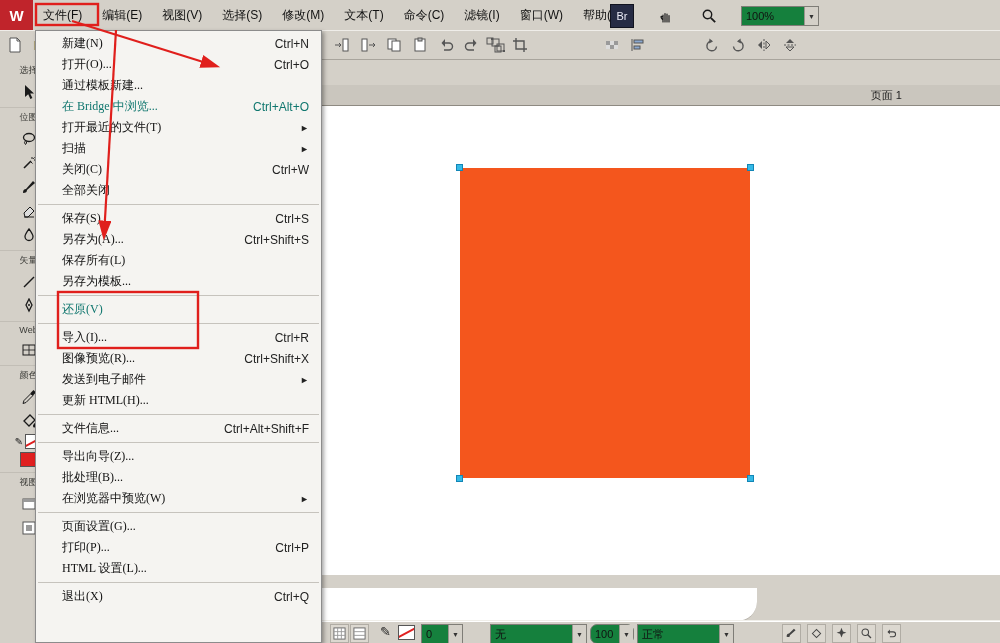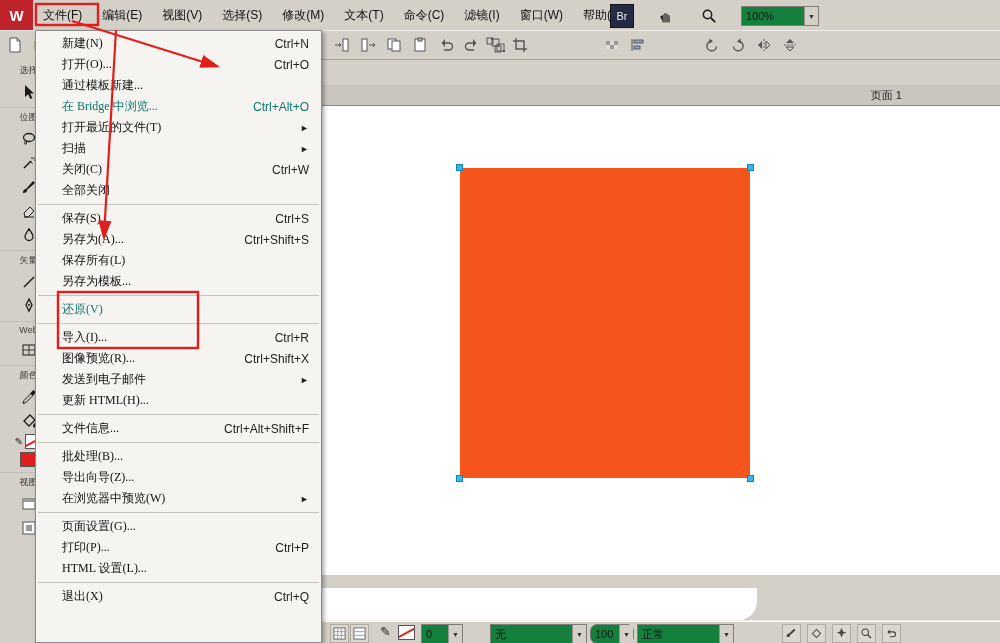--- a/index.html
+++ b/index.html
@@ -479,25 +479,25 @@
         <span class="ml">更新 HTML(H)...</span>
         <span class="ms"></span>
       </div>
     <div class="msep"></div>
     <div class="mi">
         <span class="ml">文件信息...</span>
         <span class="ms">Ctrl+Alt+Shift+F</span>
       </div>
     <div class="msep"></div>
     <div class="mi">
+        <span class="ml">导出向导(Z)...</span>
+        <span class="ms"></span>
+      </div>
+    <div class="mi">
         <span class="ml">批处理(B)...</span>
-        <span class="ms"></span>
-      </div>
-    <div class="mi">
-        <span class="ml">导出向导(Z)...</span>
         <span class="ms"></span>
       </div>
     <div class="mi">
         <span class="ml">在浏览器中预览(W)</span>
         <span class="sub">►</span>
       </div>
     <div class="msep"></div>
     <div class="mi">
         <span class="ml">页面设置(G)...</span>
         <span class="ms"></span>

